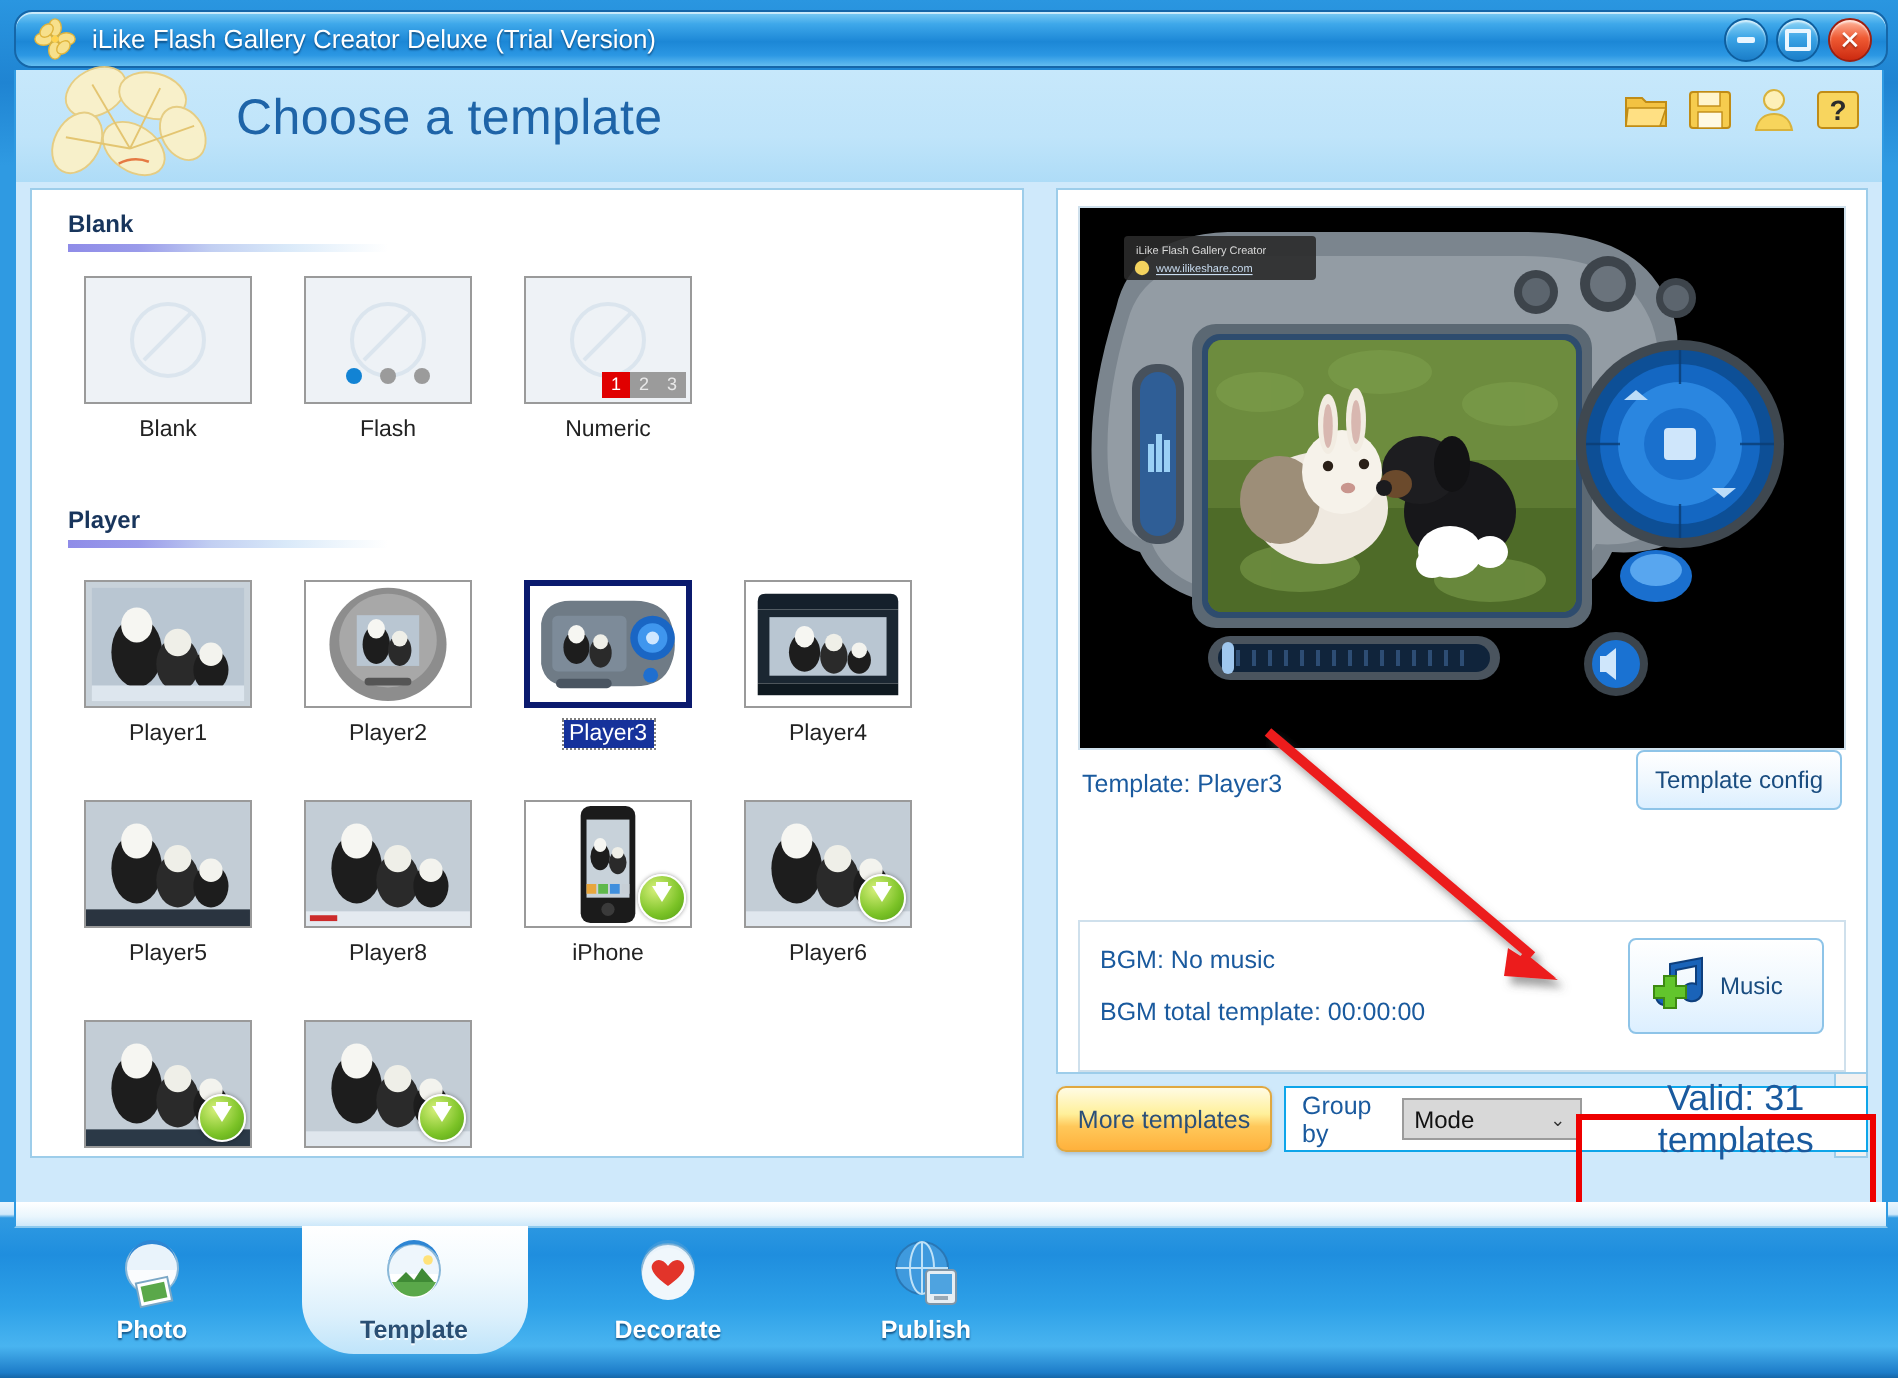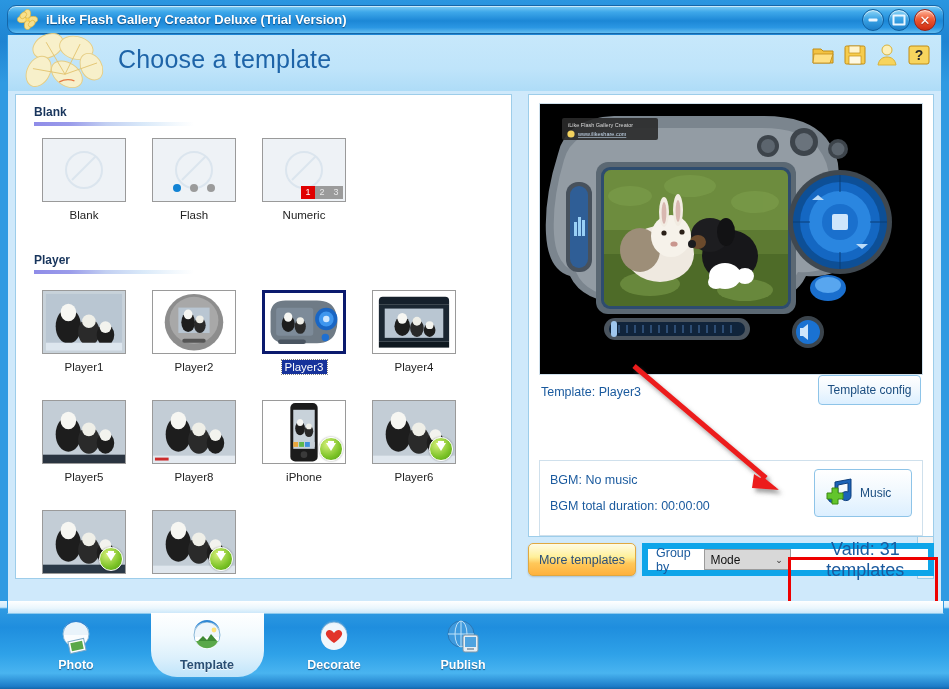--- a/index.html
+++ b/index.html
@@ -19,21 +19,21 @@
     border-radius:9px;
     background:linear-gradient(180deg,#7fcdf4 0%,#3ea8ea 22%,#1c87d6 55%,#2b97e3 80%,#63bdf0 100%);
     border:1px solid #1566a8;
     box-shadow:inset 0 1px 0 rgba(255,255,255,.6);
   }
   .tb-logo{
     position:absolute;left:9px;top:3px;width:21px;height:21px;
   }
   .tb-title{
     position:absolute;left:38px;top:4px;height:18px;line-height:19px;
-    font-size:13px;color:#ffffff;font-weight:bold;
+    font-size:13px;color:#ffffff;font-weight:normal;
     text-shadow:0 1px 1px rgba(0,40,80,.65);
     white-space:nowrap;
   }
   .winbtns{position:absolute;right:7px;top:3px;display:flex;gap:4px;}
   .wbtn{
     width:20px;height:20px;border-radius:50%;
     border:1px solid #0e5e9e;
     background:linear-gradient(180deg,#8fd6f7 0%,#3ba4e6 45%,#1b7ec9 100%);
     position:relative;box-shadow:inset 0 1px 1px rgba(255,255,255,.7);
   }
@@ -178,21 +178,21 @@
   }
   .moretpl{
     position:absolute;left:0;top:2px;width:108px;height:33px;
     border-radius:5px;border:1px solid #e0a840;box-sizing:border-box;
     background:linear-gradient(180deg,#fffbe4 0%,#fff09a 42%,#ffc85a 62%,#ffb13c 100%);
     font-size:12.5px;color:#2b4f78;display:flex;align-items:center;justify-content:center;cursor:pointer;
     box-shadow:0 1px 2px rgba(0,0,0,.18);
   }
   .groupwrap{
     position:absolute;left:114px;top:2px;width:292px;height:33px;
-    background:#fff;border:6px solid #0ea5e9;box-sizing:border-box;
+    background:#fff;border:1px solid #0ea5e9;box-sizing:border-box;
     display:flex;align-items:center;
   }
   .groupwrap .glbl{font-size:12.5px;color:#1a5a9e;margin-left:8px;}
   .sel{
     margin-left:6px;width:104px;height:21px;border:1px solid #9b9b9b;box-sizing:border-box;
     background:#d8d8d8;position:relative;display:flex;align-items:center;cursor:pointer;
   }
   .sel .selv{font-size:12px;color:#111;margin-left:5px;}
   .sel .chev{position:absolute;right:7px;top:5px;color:#333;font-size:9px;}
   .valid{font-size:18px;color:#1a5a9e;margin-left:12px;text-align:center;}
@@ -651,21 +651,21 @@
           </g>
           <rect x="71" y="217" width="6" height="16" rx="3" fill="#9fc7ee"></rect>
         </svg>
       </div>
 
       <div class="tmpl-name">Template:  Player3</div>
       <div class="tcfg">Template config</div>
 
       <div class="bgmbox">
         <div class="bgm1">BGM: No music</div>
-        <div class="bgm2">BGM total duration: 00:00:00</div>
+        <div class="bgm2">BGM total template: 00:00:00</div>
         <div class="musicbtn">
           <svg width="34" height="32" viewBox="0 0 34 32">
             <path d="M14 5 l16 -3 v17 a5 4.5 0 1 1 -3 -4 v-9 l-10 2 v13 a5 4.5 0 1 1 -3 -4 z" fill="#1a63b8" stroke="#0e3f7d" stroke-width="1"></path>
             <path d="M6 16 h5 v-5 h6 v5 h5 v6 h-5 v5 h-6 v-5 h-5 z" fill="#62c52c" stroke="#3d8a12" stroke-width="1"></path>
           </svg>
           <span class="lbl">Music</span>
         </div>
       </div>
     </div>
 

